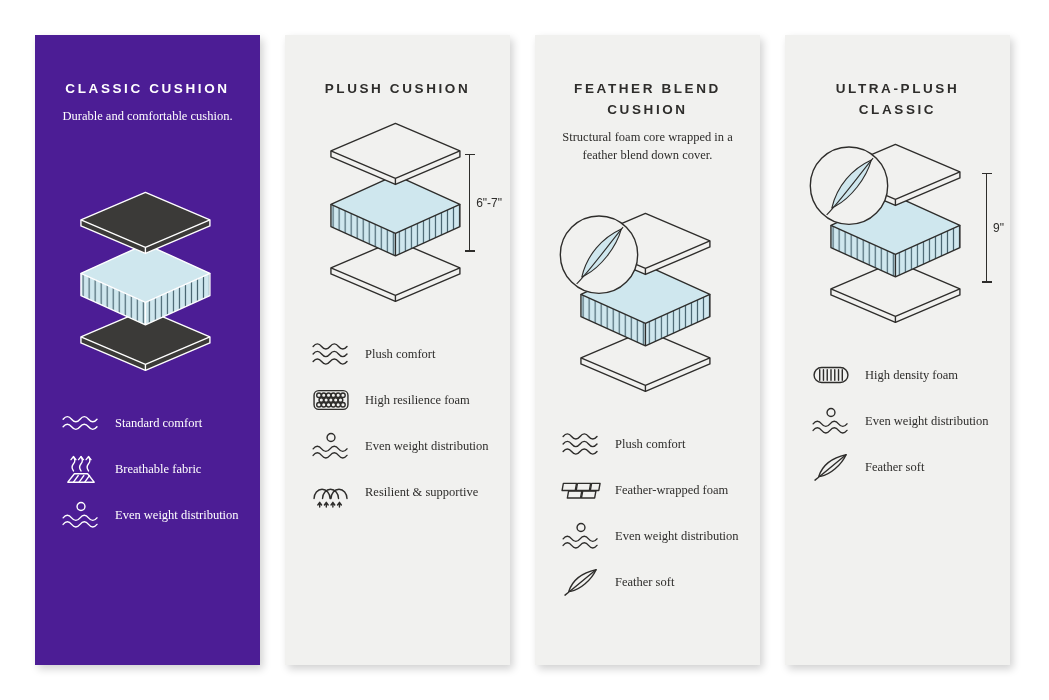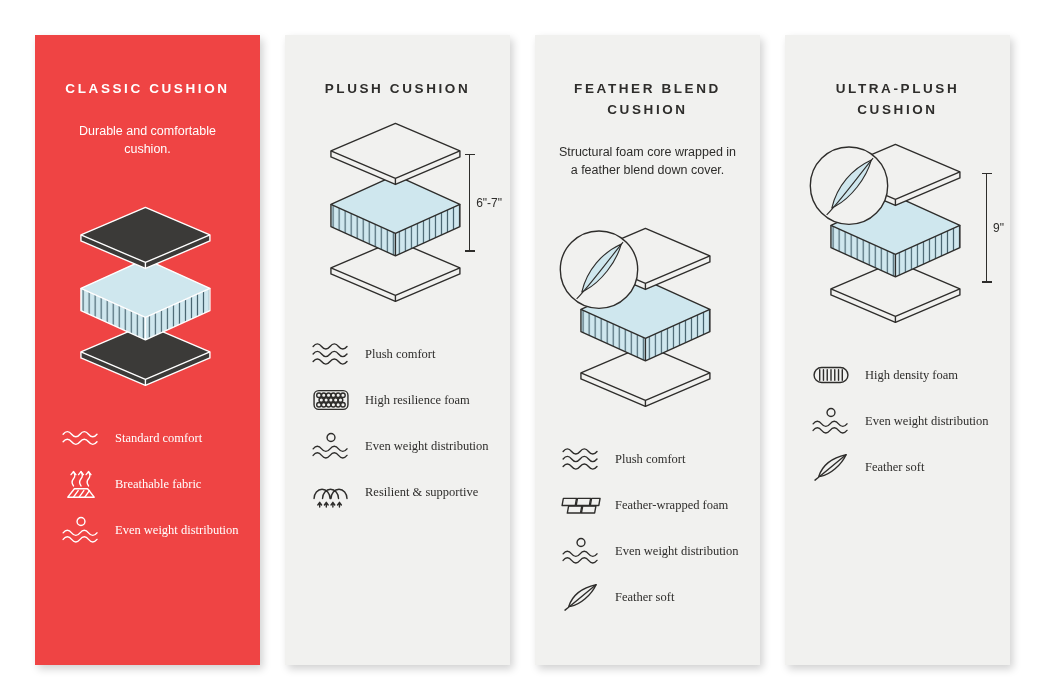--- a/index.html
+++ b/index.html
@@ -2,29 +2,29 @@
 <html><head>
 <meta charset="utf-8">
 <style>
   html,body{margin:0;padding:0;}
   body{
     width:1049px;height:700px;overflow:hidden;background:#ffffff;
     font-family:"Liberation Sans","DejaVu Sans",sans-serif;color:#2e2d2b;
   }
   .board{display:flex;gap:25px;padding:35px 0 0 35px;}
   .panel{width:225px;height:630px;padding:0 20px;box-sizing:border-box;flex:none;}
-  .panel--dark{background:#ef4444;color:#ffffff;box-shadow:3px 4px 8px rgba(0,0,0,.18);}
+  .panel--dark{background:#4c1d95;color:#ffffff;box-shadow:3px 4px 8px rgba(0,0,0,.18);}
   .panel--light{background:#f1f1ef;color:#2e2d2b;box-shadow:3px 4px 8px rgba(0,0,0,.18);}
   .title{
     font-size:13.5px;font-weight:bold;line-height:1.55;text-align:center;
     letter-spacing:2.6px;margin:44px 0 0;
   }
   .desc{
     font-size:12.5px;line-height:1.45;text-align:center;
-    margin:22px auto 0;max-width:180px;min-height:62px;
+    margin:7px auto 0;max-width:180px;min-height:62px;font-family:Liberation Serif, serif;
   }
   .illus{margin-top:18px;height:200px;position:relative;display:flex;justify-content:center;}
   .features{list-style:none;margin:20px 0 0;padding:0 0 0 4px;font-family:Liberation Serif, serif;}
   .features li{display:flex;align-items:center;gap:12px;margin-bottom:13px;min-height:33px;}
   .ficon{flex:none;width:44px;display:flex;justify-content:center;align-items:center;}
   .flabel{font-size:12.5px;line-height:1.3;max-width:124px;}
   .measure{position:absolute;display:flex;align-items:stretch;gap:6px;color:#2e2d2b;}
   .measure .mline{width:1.5px;background:#2e2d2b;position:relative;}
   .mline::before,.mline::after{content:"";position:absolute;left:-4px;width:10px;height:1.5px;background:#2e2d2b;}
   .mline::before{top:0}
@@ -244,21 +244,21 @@
               <path d="M10,27 C14,15 25,7 39,4 C34,15 22,25 12,27 Z"></path>
               <path d="M6,31 C15,24 29,12 39,4"></path>
             </svg>
           </span>
         <span class="flabel">Feather soft</span>
       </li>
     </ul>
   </div>
 
   <div class="panel panel--light">
-    <h2 class="title">ULTRA-PLUSH CUSHION</h2>
+    <h2 class="title">ULTRA-PLUSH CLASSIC</h2>
     <div class="illus">
       <div><svg viewBox="-14 -2 214 218" width="184" height="188" fill="none">
             <defs>
               <pattern id="hatch3" width="7" height="10" patternUnits="userSpaceOnUse">
                 <path d="M3.5,0 V10" stroke="#3d5a66" stroke-width="1.3"></path>
               </pattern>
             </defs>
             <path d="M90,140 L165,172 L165,179 L90,211 L15,179 L15,172 Z" fill="#f1f1ef" stroke="#2e2d2b" stroke-width="1.6" stroke-linejoin="round"></path>
             <path d="M15,172 L90,204 L165,172 M90,204 L90,211" fill="none" stroke="#2e2d2b" stroke-width="1.6" stroke-linejoin="round"></path>
             <path d="M15,98 L90,132 L165,98 L165,124 L90,158 L15,124 Z" fill="#cfe7ee"></path>

